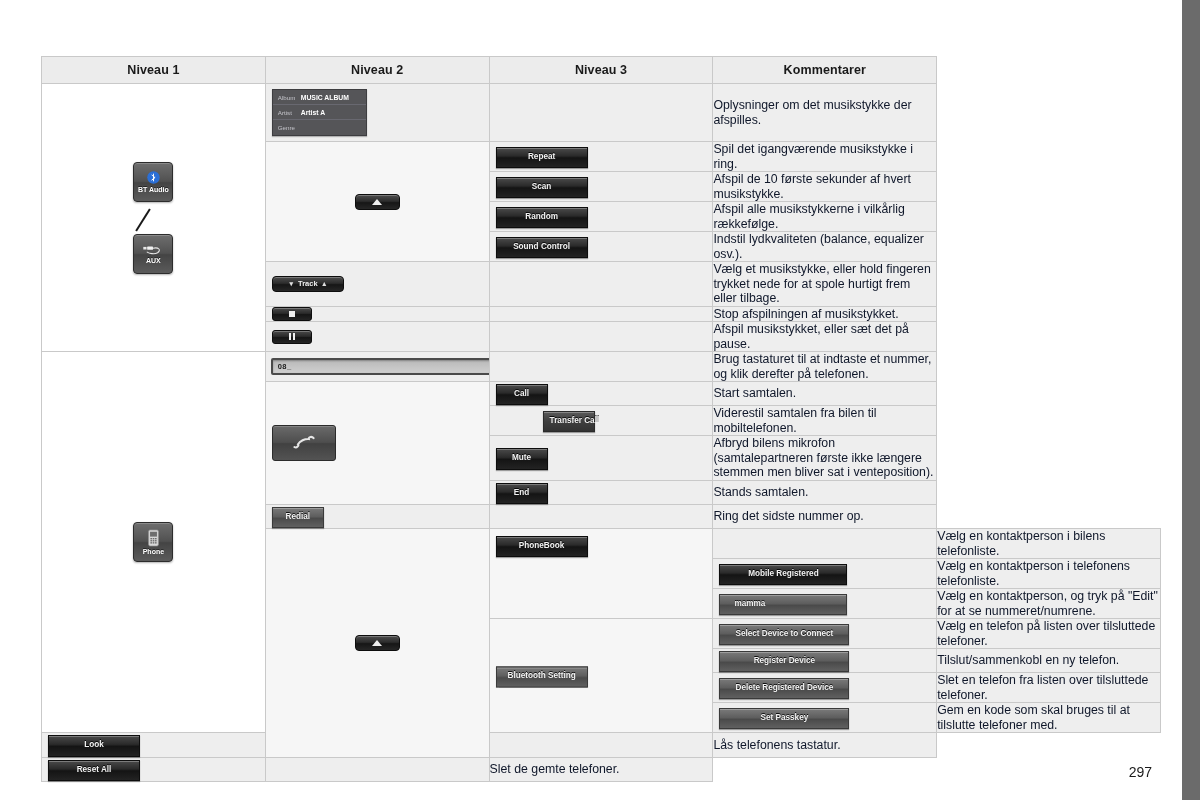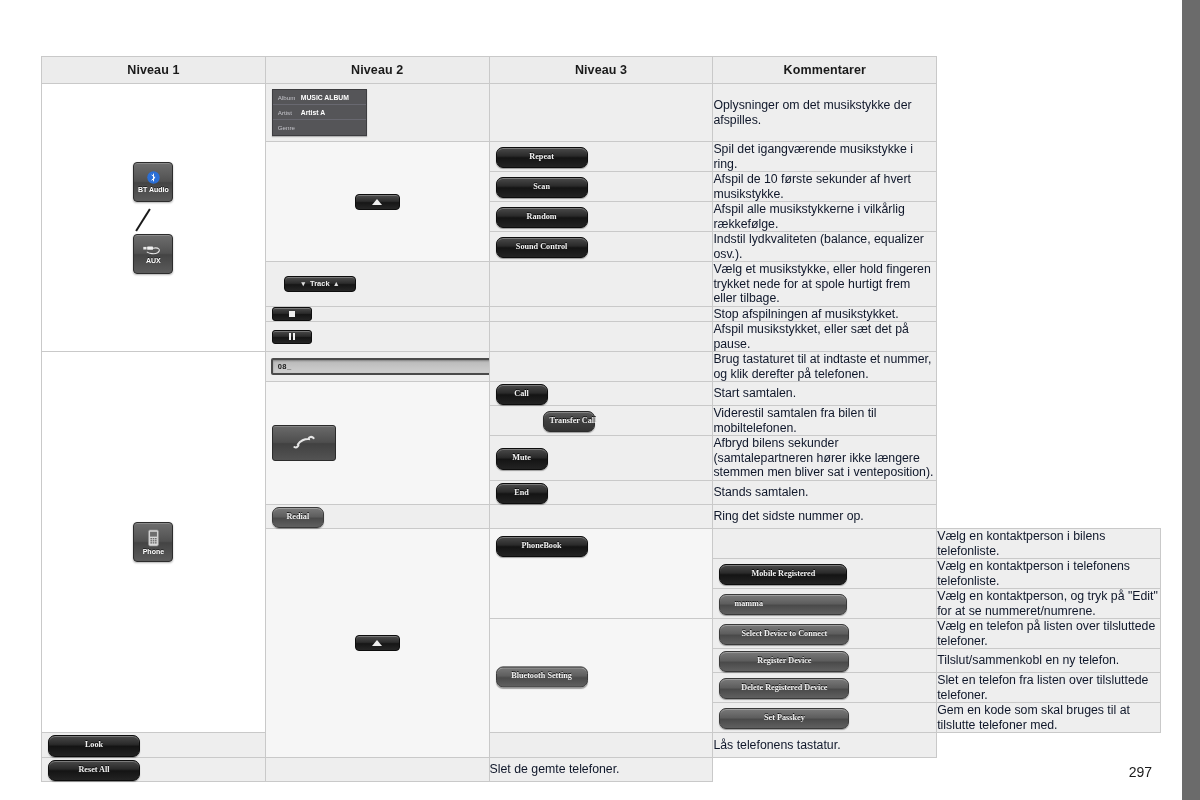--- a/index.html
+++ b/index.html
@@ -69,27 +69,26 @@
 
   
   .btn {
     display: inline-block;
     color: #f2f2f2;
     font-size: 8.2px;
     font-weight: bold;
     text-align: center;
     line-height: 1;
     padding: 5px 6px 6px;
-    border-radius: 7px;
+    border-radius: 0;
     border: 1px solid #0d0d0d;
     box-shadow: inset 0 1px 0 rgba(255,255,255,.28), 0 1px 1px rgba(0,0,0,.35);
     text-shadow: 0 -1px 0 rgba(0,0,0,.85);
     background: linear-gradient(to bottom, #4a4a4a 0%, #2a2a2a 42%, #141414 52%, #232323 100%);
     white-space: nowrap;
-    font-family: Liberation Serif, serif;
   }
   .btn.w-wide   { width: 92px; }
   .btn.w-narrow { width: 52px; }
   .btn.w-xl     { width: 128px; }
   .btn.w-xxl    { width: 130px; }
   .btn.gray {
     background: linear-gradient(to bottom, #7a7a7a 0%, #5e5e5e 45%, #4a4a4a 55%, #606060 100%);
     border: 1px solid #3a3a3a;
   }
   .btn.flat-dark {
@@ -179,21 +178,21 @@
     box-shadow: inset 0 1px 0 rgba(255,255,255,.25);
     margin: 0 auto;
   }
   .track-btn {
     width: 72px; height: 16px;
     border-radius: 4px;
     border: 1px solid #0d0d0d;
     background: linear-gradient(to bottom, #4e4e4e 0%, #2c2c2c 45%, #161616 55%, #262626 100%);
     display: flex; align-items: center; justify-content: center; gap: 5px;
     box-shadow: inset 0 1px 0 rgba(255,255,255,.25);
-    margin-left: 18px;
+    margin-left: 6px;
     color: #f0f0f0; font-size: 7.5px; font-weight: bold;
   }
   .chev { font-size: 7px; color: #e0e0e0; line-height: 1; }
 
   
   .src-icon {
     width: 40px; height: 40px;
     margin: 0 auto;
     border-radius: 4px;
     border: 1px solid #2c2c2c;
@@ -405,21 +404,21 @@
       <tr>
         <td class="lvl3">
           <div class="pad-l"><span class="btn w-narrow flat-dark">Transfer Call</span></div>
         </td>
         <td class="comment">Viderestil samtalen fra bilen til mobiltelefonen.</td>
       </tr>
       <tr>
         <td class="lvl3">
           <div class="pad-l"><span class="btn w-narrow">Mute</span></div>
         </td>
-        <td class="comment">Afbryd bilens sekunder (samtalepartneren hører ikke længere stemmen men bliver sat i venteposition).</td>
+        <td class="comment">Afbryd bilens mikrofon (samtalepartneren første ikke længere stemmen men bliver sat i venteposition).</td>
       </tr>
       <tr>
         <td class="lvl3">
           <div class="pad-l"><span class="btn w-narrow">End</span></div>
         </td>
         <td class="comment">Stands samtalen.</td>
       </tr>
 
       <tr>
         <td class="lvl2">

